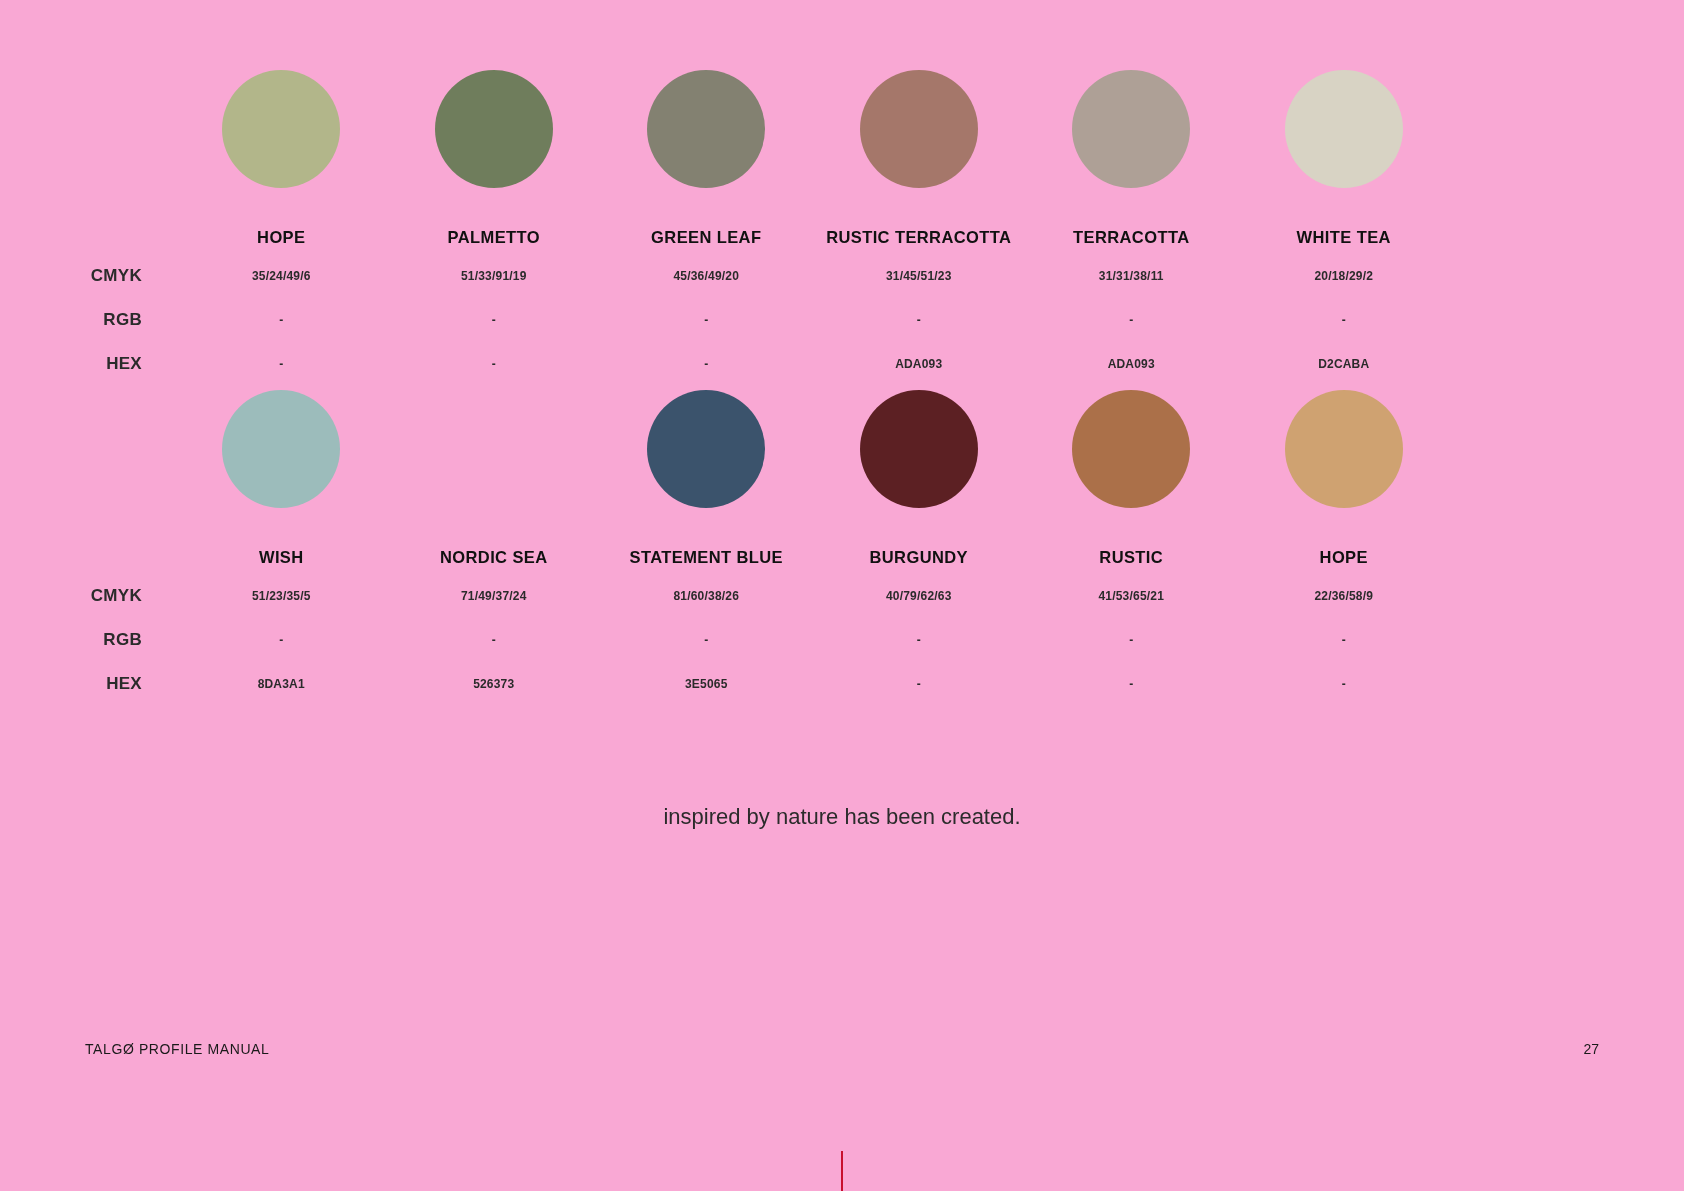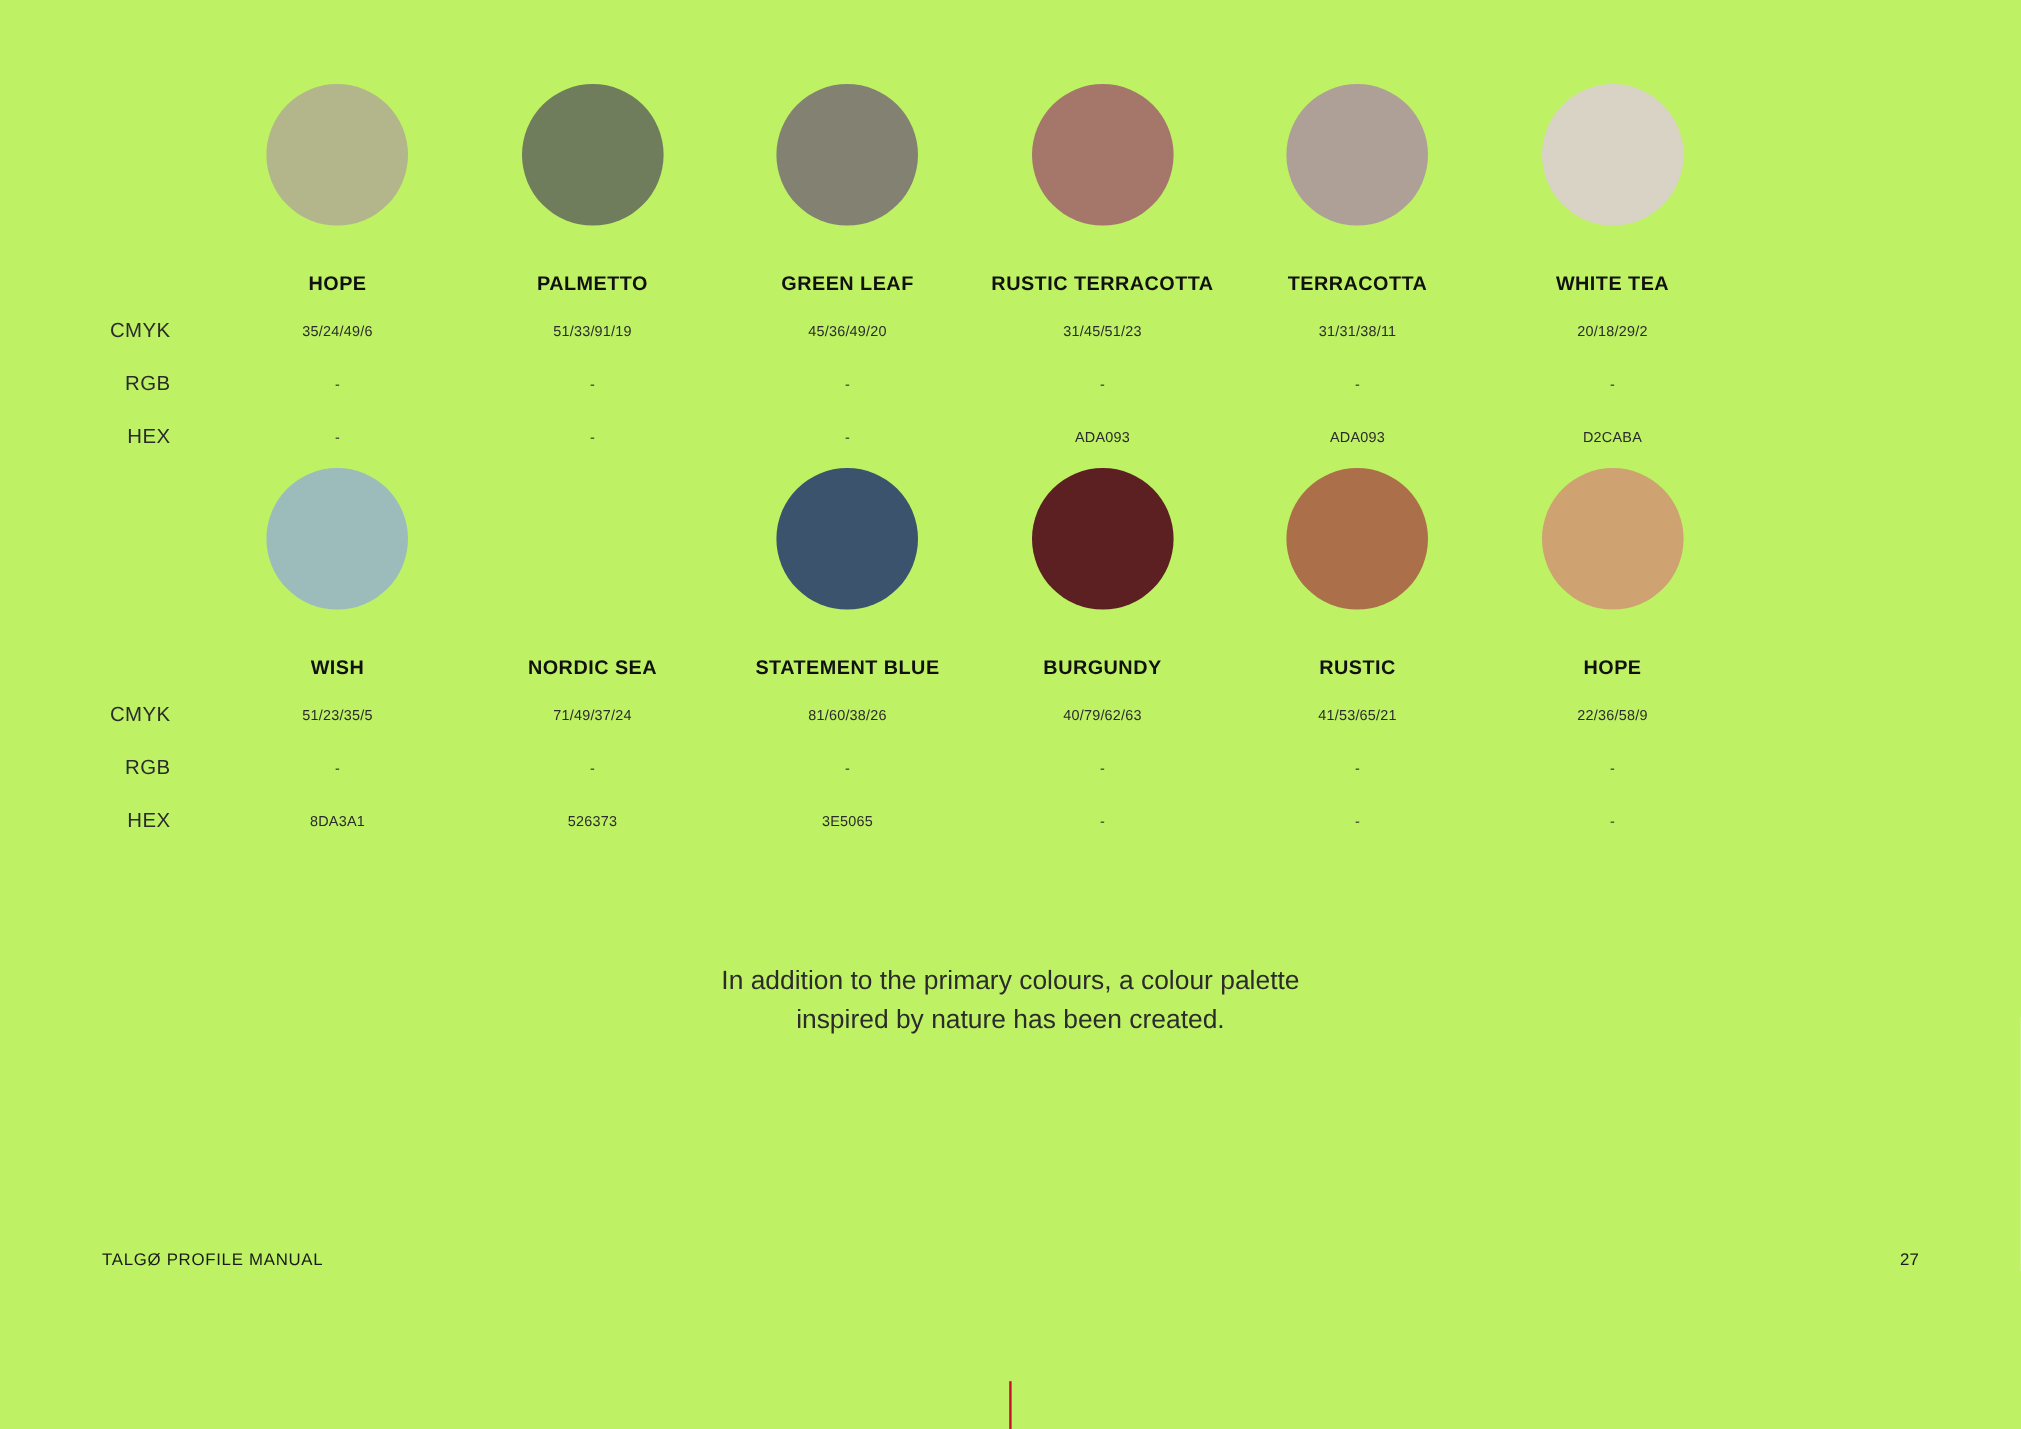--- a/index.html
+++ b/index.html
@@ -12,21 +12,21 @@
     height: 1191px;
     position: relative;
     font-family: "Liberation Sans", sans-serif;
     color: #1a1a1a;
     overflow: hidden;
   }
 
   .page {
     position: absolute;
     inset: 0;
-    background: #bef264;
+    background: #f9a8d4;
   }
 
   
   .palette-block {
     position: absolute;
     left: 0;
     width: 1684px;
   }
   .palette-block.row-1 { top: 70px; }
   .palette-block.row-2 { top: 390px; }
@@ -69,20 +69,21 @@
 
   .spec-table {
     position: relative;
     width: 1450px;
     margin-left: 0;
   }
   .spec-row {
     display: flex;
     align-items: center;
     height: 44px;
+    font-weight: bold;
   }
   .spec-label {
     width: 175px;
     text-align: right;
     padding-right: 33px;
     box-sizing: border-box;
     font-size: 17px;
     color: #2b2b2b;
     letter-spacing: 0.3px;
   }
@@ -273,21 +274,20 @@
         <div class="spec-cell">526373</div>
         <div class="spec-cell">3E5065</div>
         <div class="spec-cell">-</div>
         <div class="spec-cell">-</div>
         <div class="spec-cell">-</div>
       </div>
     </div>
   </div>
 
   <div class="caption">
-    <div>In addition to the primary colours, a colour palette</div>
     <div>inspired by nature has been created.</div>
   </div>
 
   <div class="footer">
     <div class="footer-left">TALGØ PROFILE MANUAL</div>
     <div class="footer-right">27</div>
   </div>
 
   <div class="bottom-tick" style="background: rgb(200, 16, 46);"></div>
 

